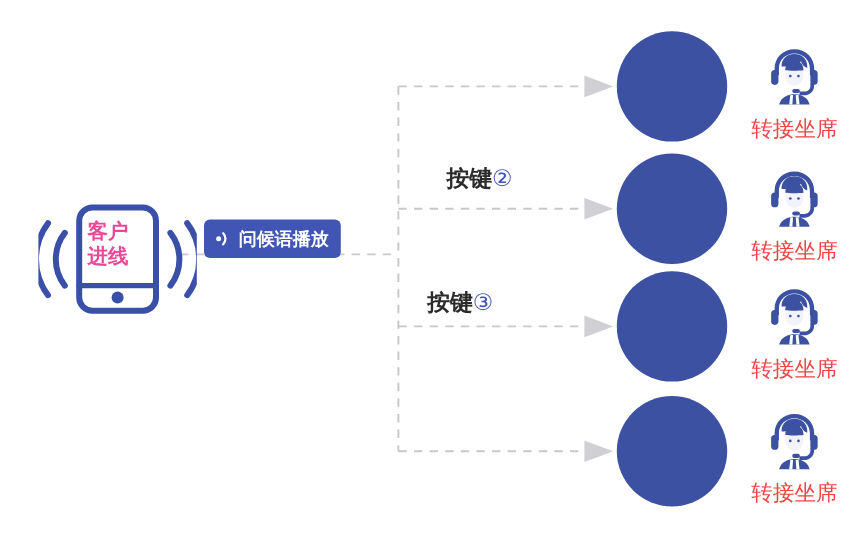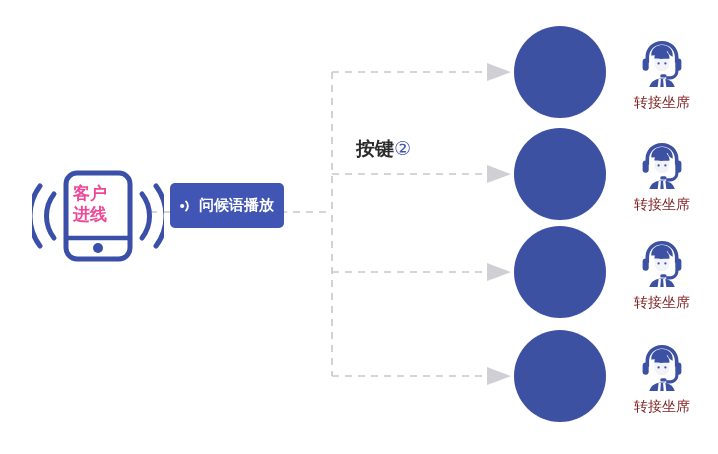--- a/index.html
+++ b/index.html
@@ -22,21 +22,21 @@
     position:absolute;left:63px;top:183px;width:54px;
     text-align:center;color:#ec4899;
     font-size:17px;font-weight:700;line-height:21px;
     letter-spacing:0px;
     font-family:"DejaVu Sans","Liberation Sans",sans-serif;
   }
 
   
   .badge{
     position:absolute;left:170px;top:183px;
-    height:45px;padding:0 10px 0 9px;
+    height:32px;padding:0 10px 0 9px;
     background:#4055b4;border-radius:5px;
     display:flex;align-items:center;gap:5px;
     color:#ffffff;font-size:15px;font-weight:700;
     white-space:nowrap;
     font-family:"DejaVu Sans","Liberation Sans",sans-serif;
     justify-content:center;
   }
   .badge .spk{display:flex;align-items:center;}
 
   
@@ -52,21 +52,21 @@
   .circle{
     position:absolute;width:92px;height:92px;border-radius:50%;
     background:#3d51a3;
   }
 
   
   .agent{position:absolute;width:86px;text-align:center;}
   .agent .glyph{display:block;margin:0 auto;}
   .agent .cap{
     display:block;margin-top:2px;
-    color:#7f1d1d;font-size:14px;font-weight:400;
+    color:#ef4444;font-size:18px;font-weight:400;
     white-space:nowrap;
     font-family:Liberation Sans, sans-serif;
   }
 </style>
 </head>
 <body>
 
 <div id="stage">
 
   <svg id="wires" viewBox="0 0 718 454" width="718" height="454" aria-hidden="true">
@@ -144,21 +144,21 @@
         <ellipse cx="23" cy="24.8" rx="7.6" ry="8.6" fill="#f2f3f8"></ellipse>
         <path d="M15.4 20.6 c0 -5.3 3.4 -8.4 7.6 -8.4 s7.6 3.1 7.6 8.4
                  c-3.2 0.4 -11.4 0.6 -15.2 0 z" fill="#3d51a3"></path>
         <circle cx="19.6" cy="25.4" r="1.1" fill="#3d51a3"></circle>
         <circle cx="26.4" cy="25.4" r="1.1" fill="#3d51a3"></circle>
       </svg>
     </span>
     <span class="cap">转接坐席</span>
   </div>
 
-  <div class="keylabel" style="left:356px;top:136px;">
+  <div class="keylabel" style="left:372px;top:136px;font-family:Liberation Serif, serif;">
     <span>按键</span><span class="num">②</span>
   </div>
   <div class="circle" style="left:514px;top:128px;"></div>
   <div class="agent" style="left:619px;top:140px;">
     <span class="glyph">
       <svg width="46" height="50" viewBox="0 0 46 50" aria-hidden="true">
         <g fill="#3d51a3">
           <path d="M23 3 C13.6 3 6.5 9.8 6.5 19.2 v5.6 h3.6 v-5.6 C10.1 11.9 15.8 6.6 23 6.6
                    s12.9 5.3 12.9 12.6 v5.6 h3.6 v-5.6 C39.5 9.8 32.4 3 23 3 z"></path>
           <rect x="3.6" y="20.4" width="6.1" height="12.4" rx="3"></rect>
@@ -178,20 +178,23 @@
         <ellipse cx="23" cy="24.8" rx="7.6" ry="8.6" fill="#f2f3f8"></ellipse>
         <path d="M15.4 20.6 c0 -5.3 3.4 -8.4 7.6 -8.4 s7.6 3.1 7.6 8.4
                  c-3.2 0.4 -11.4 0.6 -15.2 0 z" fill="#3d51a3"></path>
         <circle cx="19.6" cy="25.4" r="1.1" fill="#3d51a3"></circle>
         <circle cx="26.4" cy="25.4" r="1.1" fill="#3d51a3"></circle>
       </svg>
     </span>
     <span class="cap">转接坐席</span>
   </div>
 
+  <div class="keylabel" style="left:356px;top:239px;">
+    <span>按键</span><span class="num">③</span>
+  </div>
   <div class="circle" style="left:514px;top:226px;"></div>
   <div class="agent" style="left:619px;top:238px;">
     <span class="glyph">
       <svg width="46" height="50" viewBox="0 0 46 50" aria-hidden="true">
         <g fill="#3d51a3">
           <path d="M23 3 C13.6 3 6.5 9.8 6.5 19.2 v5.6 h3.6 v-5.6 C10.1 11.9 15.8 6.6 23 6.6
                    s12.9 5.3 12.9 12.6 v5.6 h3.6 v-5.6 C39.5 9.8 32.4 3 23 3 z"></path>
           <rect x="3.6" y="20.4" width="6.1" height="12.4" rx="3"></rect>
           <rect x="36.3" y="20.4" width="6.1" height="12.4" rx="3"></rect>
           <path d="M36.3 31.2 v2.4 c0 2.6 -2.2 4.7 -4.9 4.7 h-4.2 v3.1 h4.2

